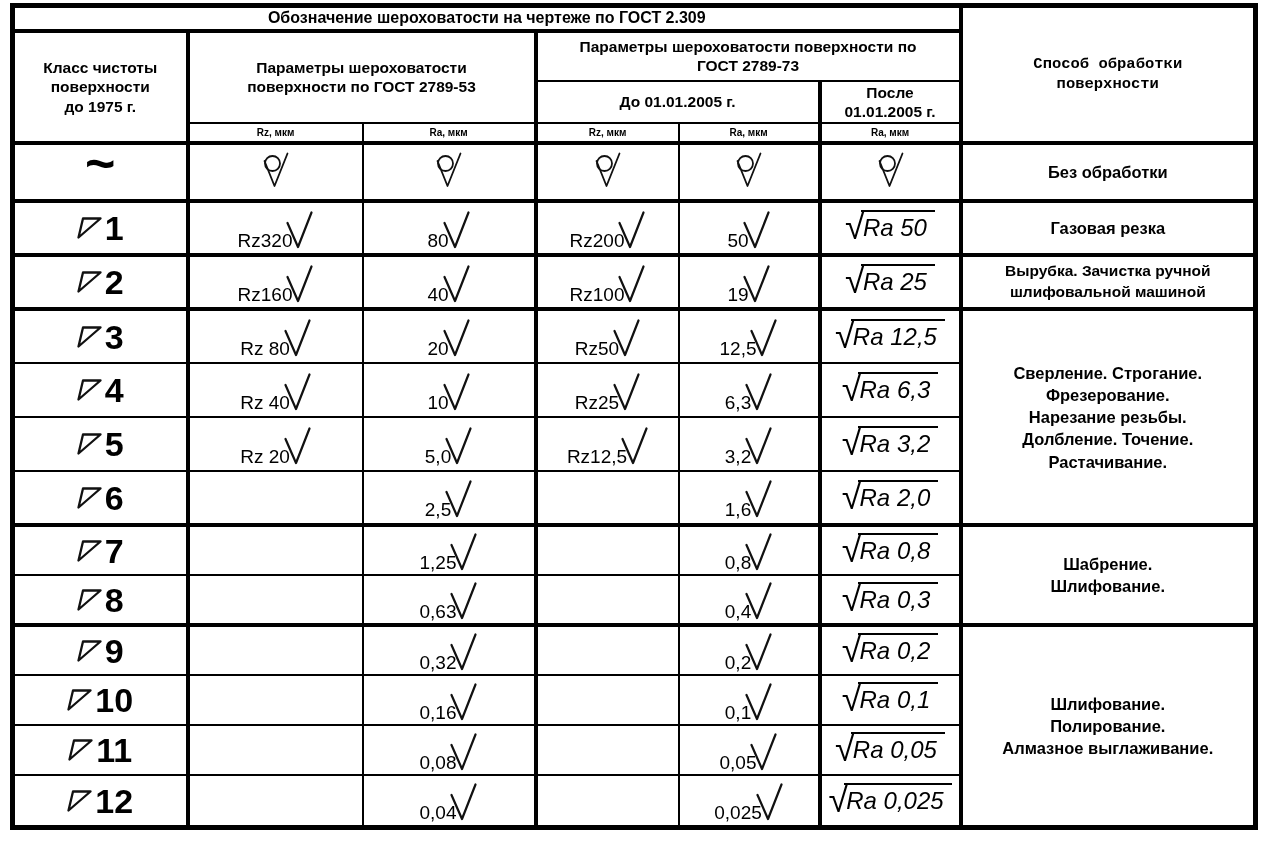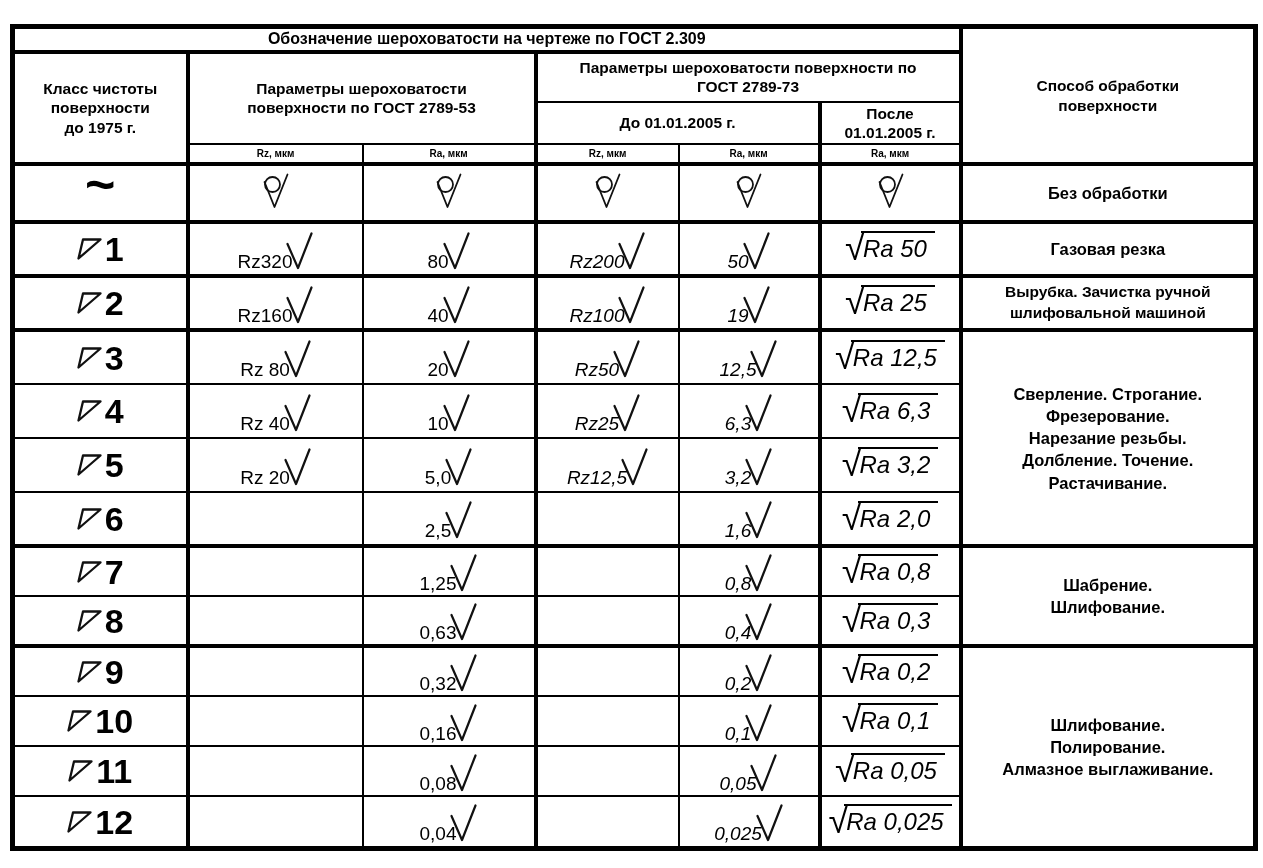--- a/index.html
+++ b/index.html
@@ -1,36 +1,36 @@
 <!DOCTYPE html>
 <html><head>
 <meta charset="utf-8">
 <style>
   html,body{margin:0;padding:0;background:#fff;}
   body{font-family:"Liberation Sans","DejaVu Sans",sans-serif;color:#000;}
-  .page{width:1263px;height:868px;background:#fff;box-sizing:border-box;padding:24px 10px;border-radius:19px;}
+  .page{width:1263px;height:868px;background:#fff;box-sizing:border-box;padding:3px 10px;border-radius:19px;}
   table.gost{border-collapse:collapse;table-layout:fixed;width:1243px;background:#fff;border:5px solid #000;}
   td{border:2px solid #000;text-align:center;vertical-align:middle;padding:1px 2px;overflow:visible;box-sizing:border-box;}
   .bR4{border-right-width:4px;}
   .bB4{border-bottom-width:4px;}
-  .bL4{border-left-width:4px;}
+  .bL4{border-left-width:4px;font-family:Liberation Mono, monospace;}
   .pre{white-space:pre-line;}
   .title{font-weight:bold;font-size:16px;height:25px;}
   .hdr{font-weight:bold;font-size:15.5px;line-height:1.25;}
   .units{font-weight:bold;font-size:10px;height:20px;}
   .method{font-weight:bold;font-size:16.5px;line-height:1.35;margin-left:22px;}
   
   .clswrap{display:inline-flex;align-items:center;gap:3px;}
   .clsnum{font-weight:bold;font-size:34px;line-height:1;}
   .tri{width:25px;height:22px;display:block;}
   .tilde{font-weight:bold;font-size:52px;line-height:0.6;display:inline-block;transform:translateY(-6px);}
   
   .mark{display:inline-flex;align-items:flex-end;}
   .mlbl{font-size:19px;line-height:1;padding-top:2px;white-space:nowrap;}
-  .it .mlbl{font-style:italic;}
+  .it .mlbl{}
   .chk{width:27px;height:39px;margin-left:-6px;margin-top:5px;flex:none;}
   .circ{width:27px;height:37px;display:inline-block;}
   
   .sq{display:inline-flex;align-items:flex-start;font-style:italic;}
   .rad{font-size:36px;line-height:1;font-weight:400;transform:translateY(-1px);}
   .rtx{font-size:24px;line-height:1.2;border-top:2px solid #000;padding:2px 8px 0 2px;margin-left:-4px;white-space:nowrap;text-align:right;}
 </style>
 </head>
 <body>
 

